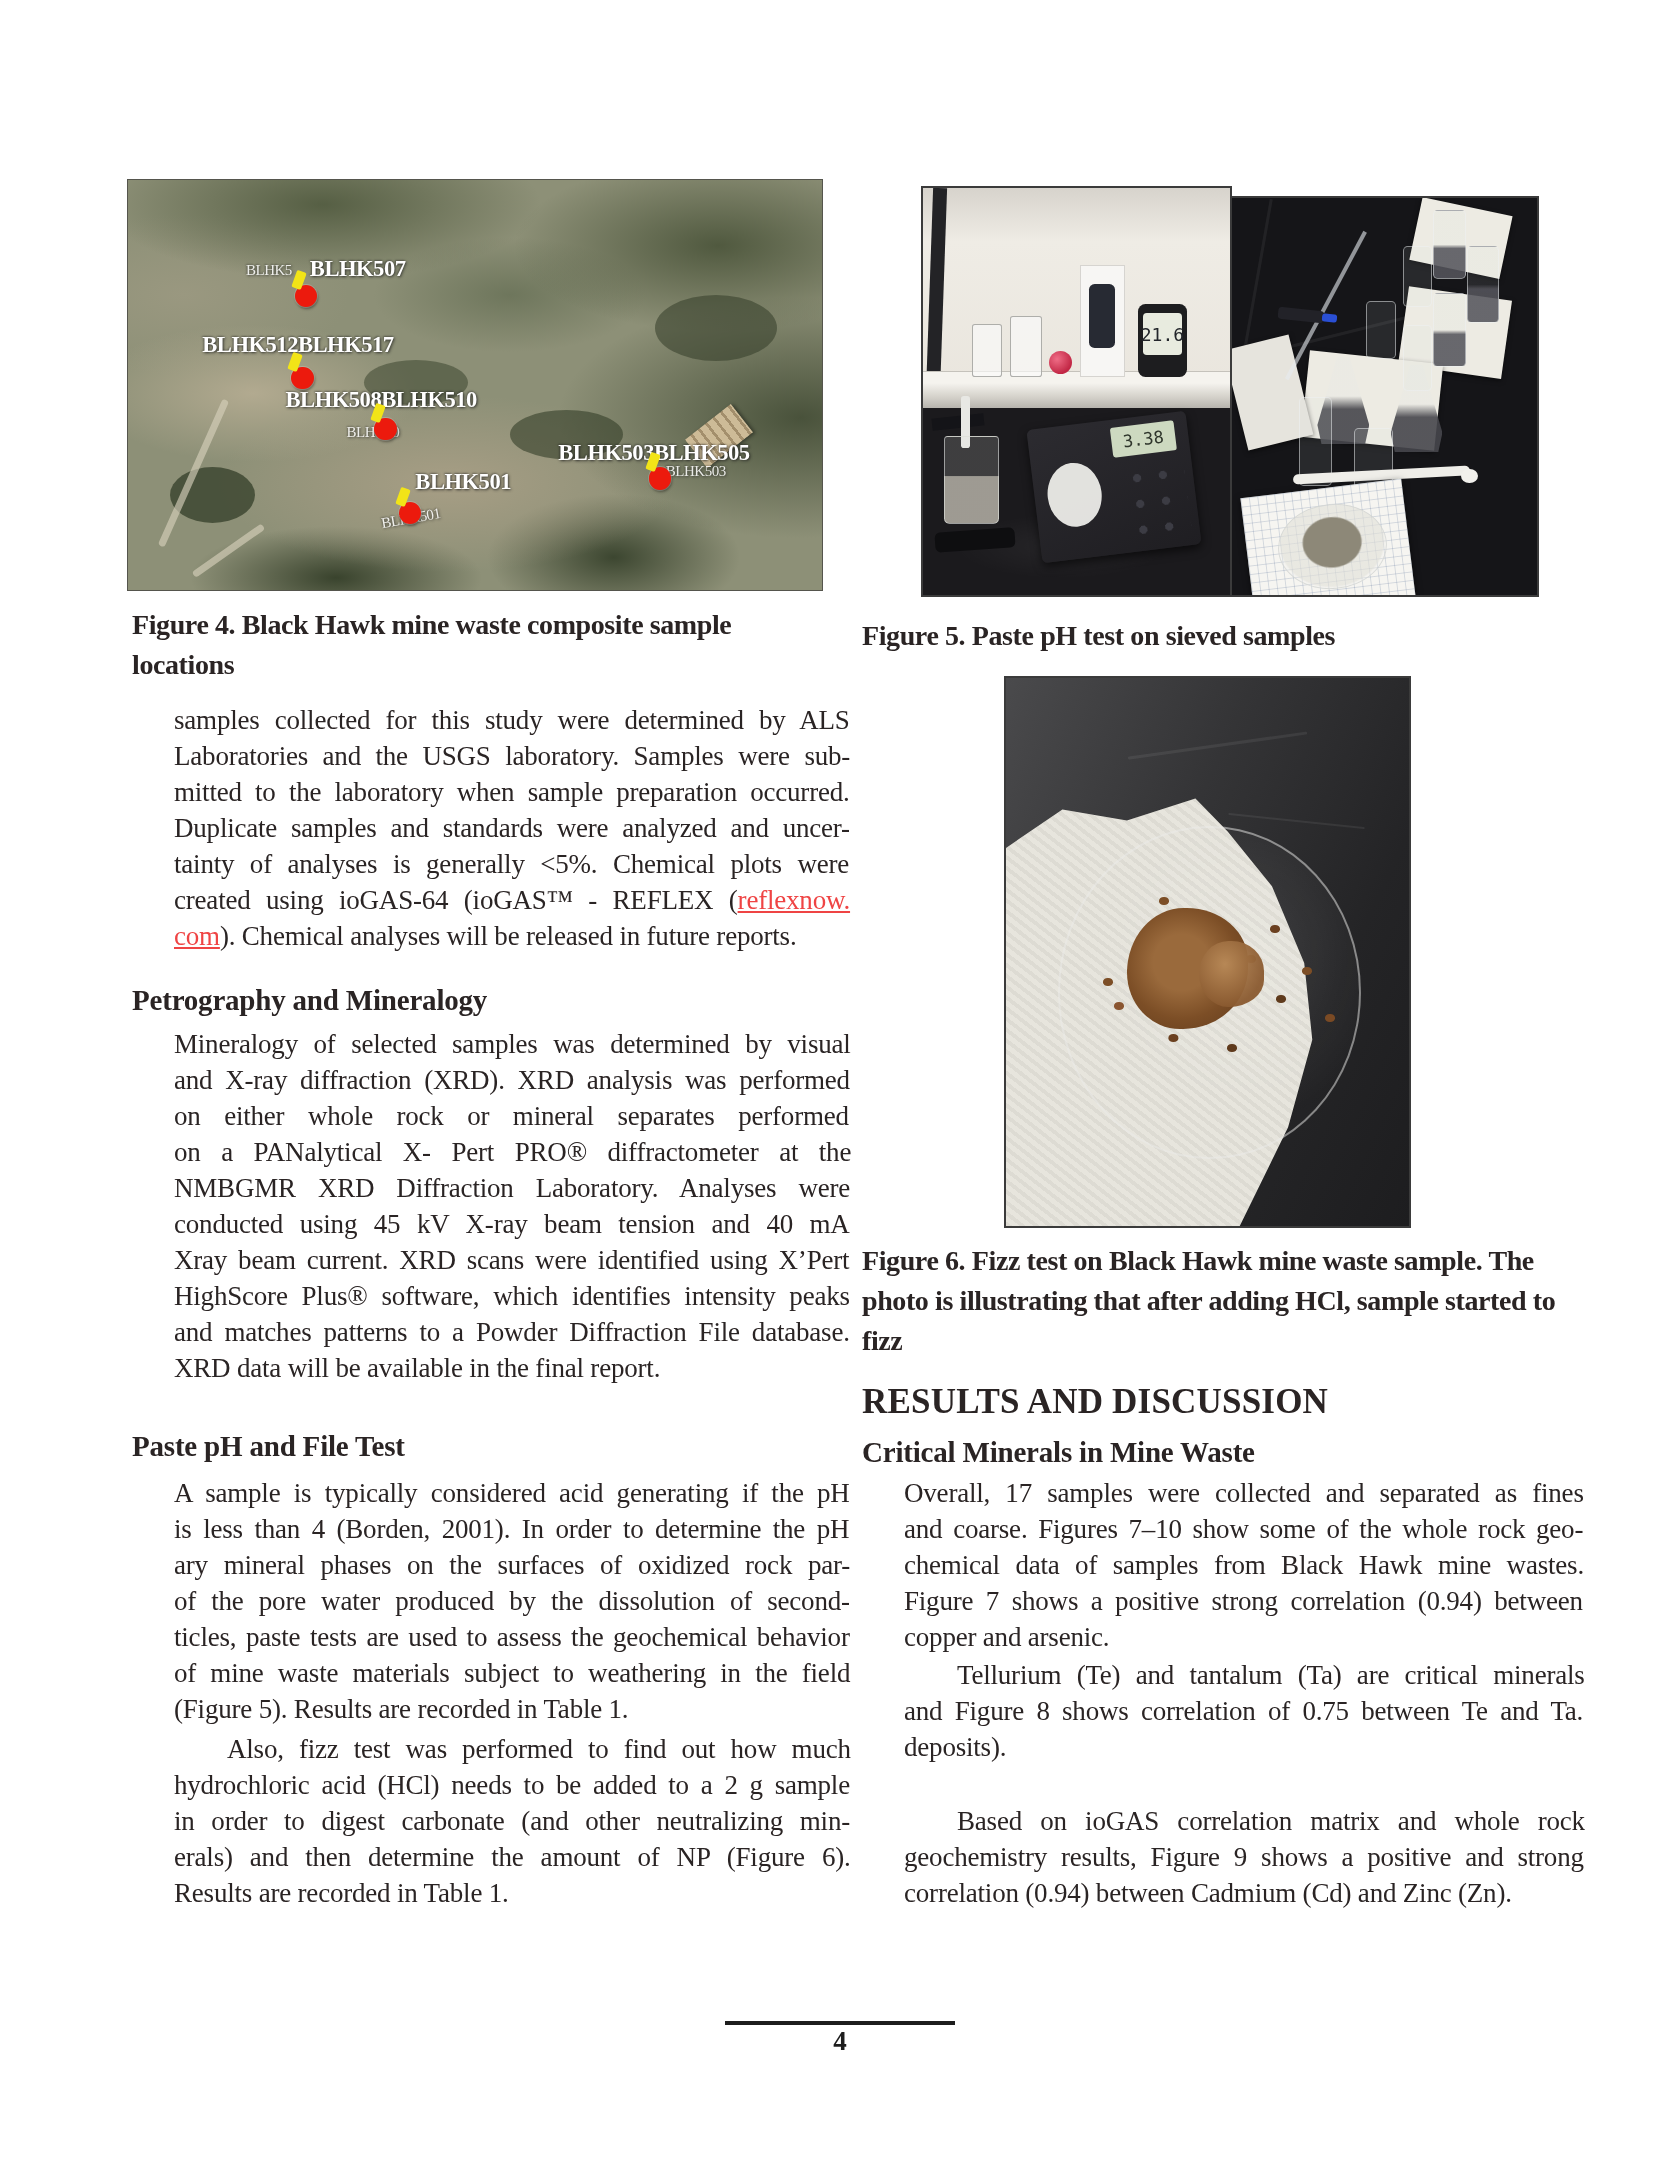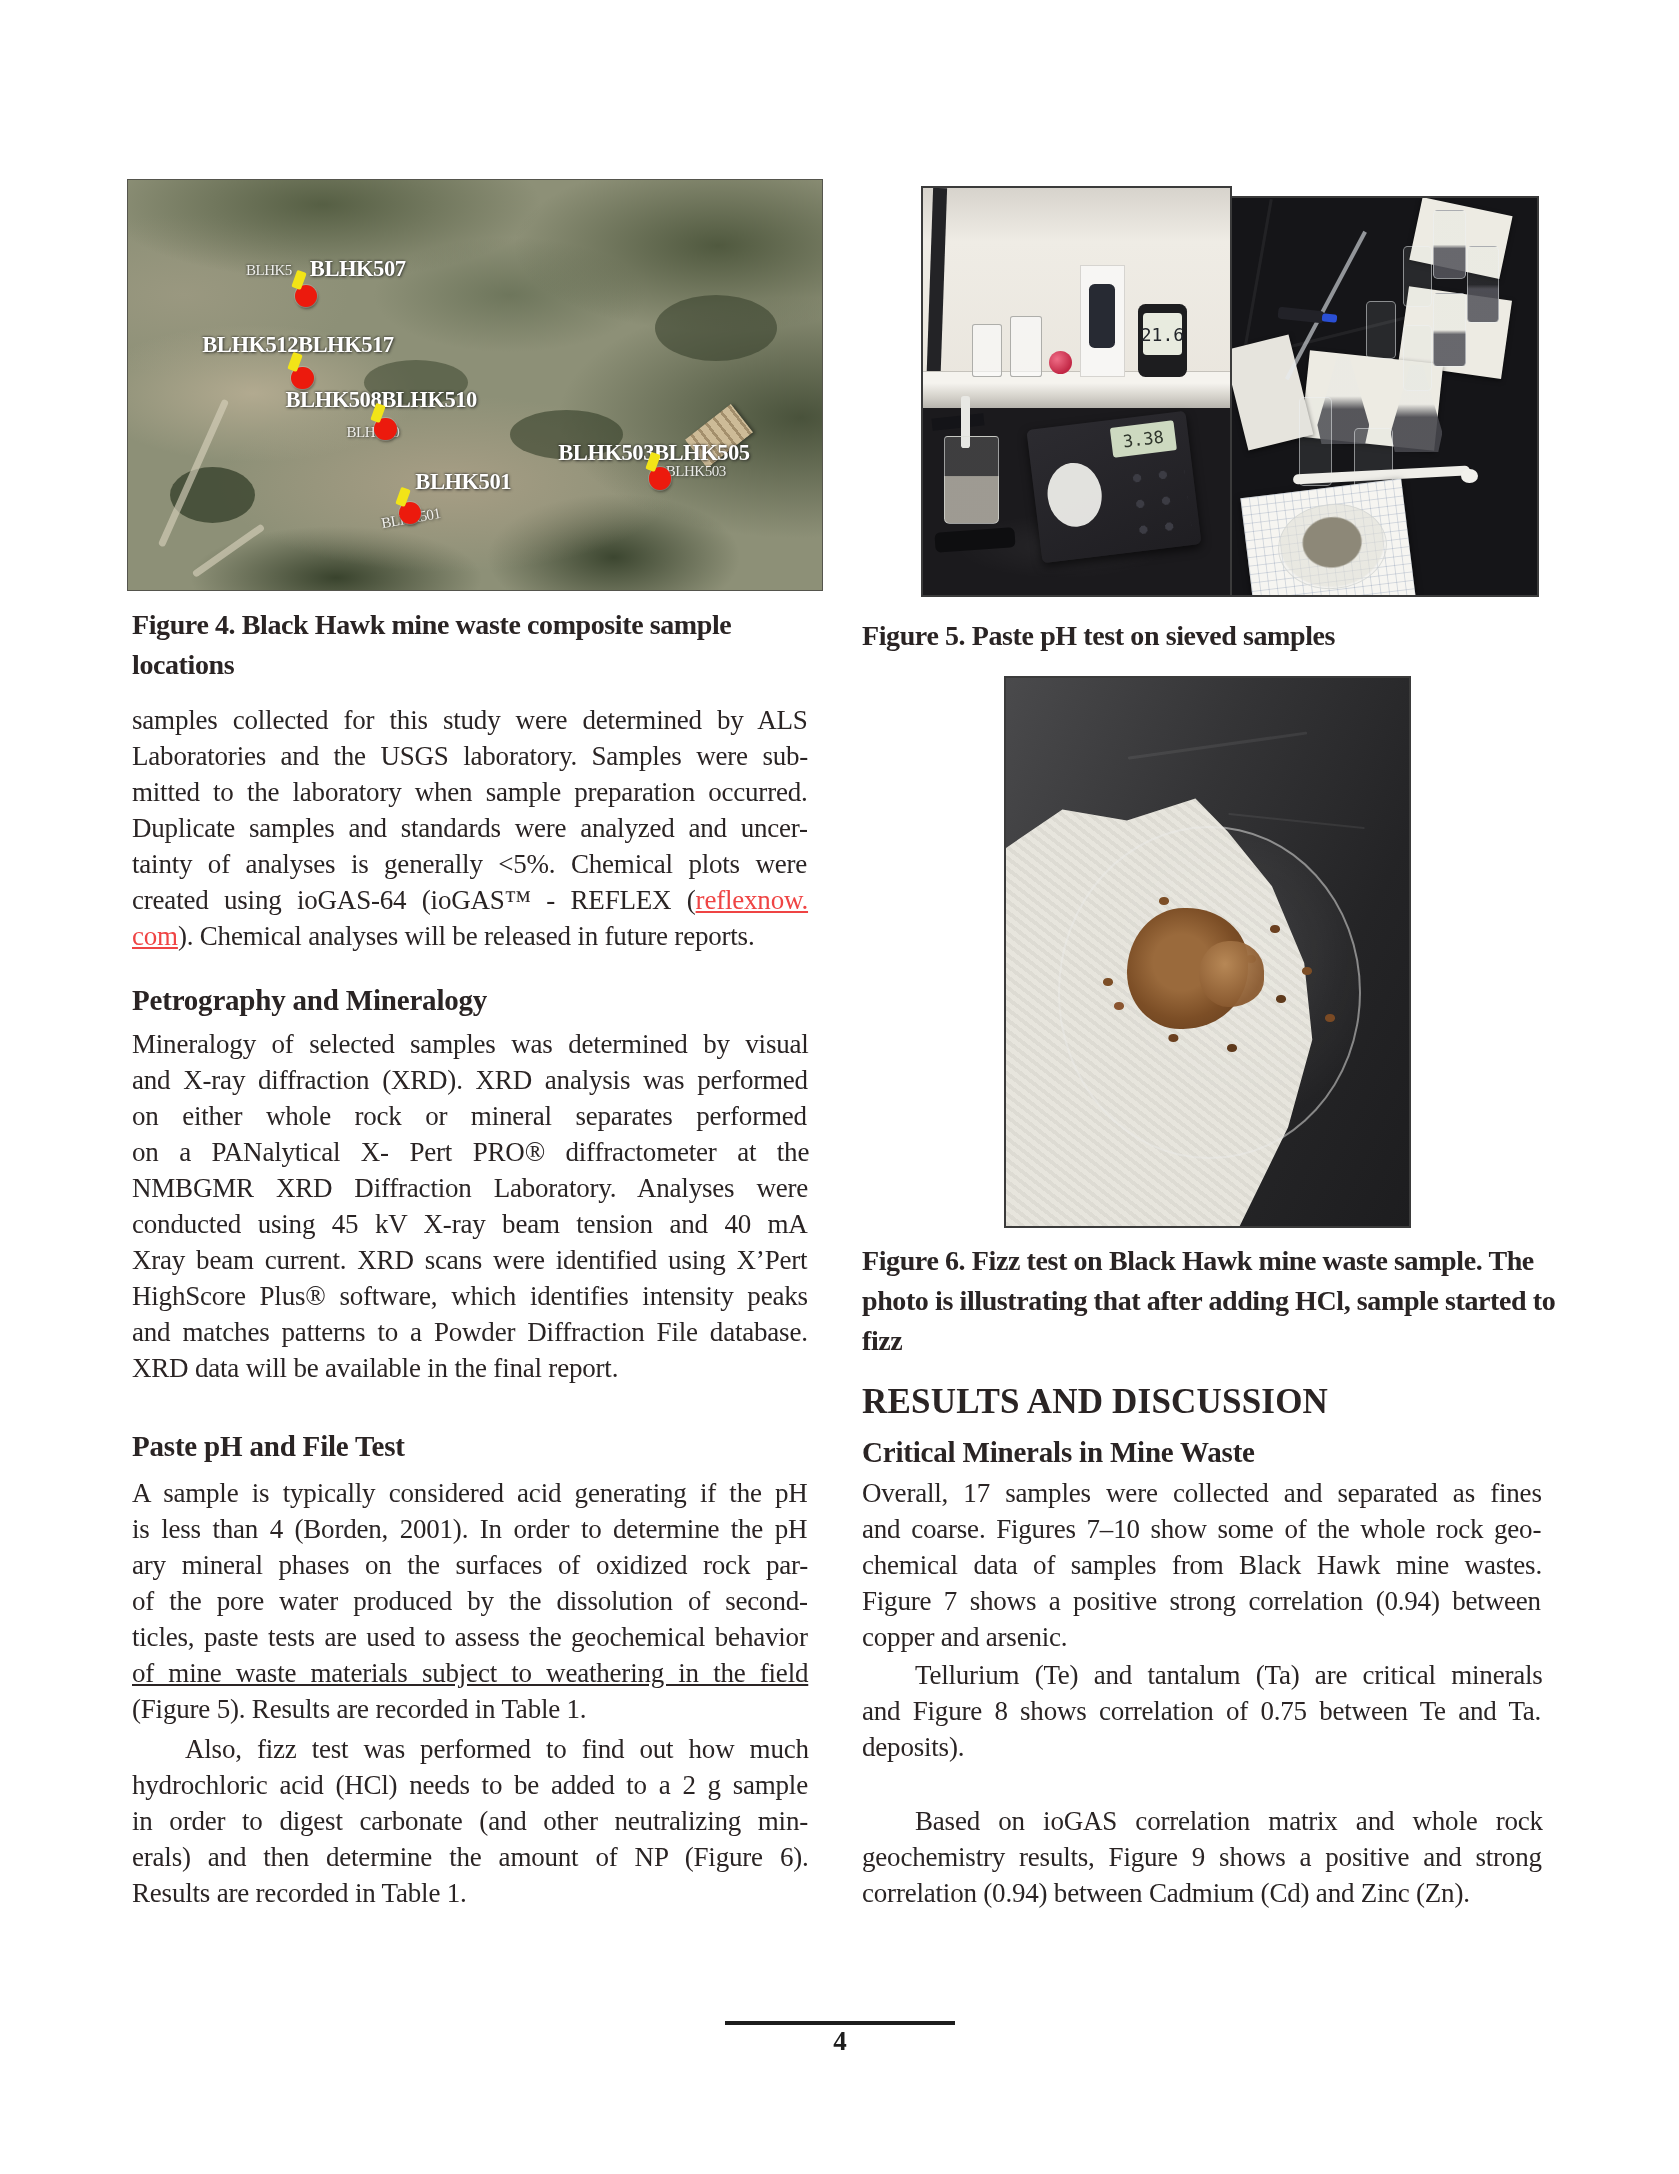--- a/index.html
+++ b/index.html
@@ -1,21 +1,21 @@
 <!DOCTYPE html>
 <html style="font-size:15px"><head>
 <meta charset="utf-8">
 <style>
   html,body{margin:0;padding:0;background:#888;}
   .page{position:relative;width:1680px;height:2174px;background:#ffffff;overflow:hidden;
         font-family:"Liberation Serif",serif;color:#2a2424;}
   
   .abs{position:absolute;}
   .body-par{font-size:27px;letter-spacing:-0.2px;}
-  .body-par .tline{line-height:36px;white-space:nowrap;}
+  .body-par .tline{line-height:36px;white-space:nowrap;margin-left:42px;}
   .tline.indent{padding-left:53px;}
   .caption{font-size:28px;font-weight:bold;letter-spacing:-0.4px;}
   .caption .tline{line-height:40px;white-space:nowrap;}
   .shead{font-size:29px;font-weight:bold;letter-spacing:-0.2px;line-height:38px;white-space:nowrap;}
   .bighead{font-size:35px;font-weight:bold;letter-spacing:0.2px;line-height:43px;white-space:nowrap;}
   .link{color:#ef4444;text-decoration:underline;cursor:pointer;}
   
   .photo{position:absolute;border:2.8px solid #3b3b3b;overflow:hidden;background:#141416;}
   
   #fig4{border:1.9px solid #55554d;background-color:#8d9077;}
@@ -191,21 +191,21 @@
     </div>
 
   <div class="abs shead" style="left:132px;top:1427px;width:684px;">Paste pH and File Test</div>
 
   <div class="abs body-par just" style="left:132px;top:1475px;width:684px;">
       <div class="tline j" style="word-spacing: 6.8px;"><span class="ln"><span>A sample is typically considered acid generating if the pH</span></span></div>
       <div class="tline j" style="word-spacing: 5px;"><span class="ln"><span>is less than 4 (Borden, 2001). In order to determine the pH</span></span></div>
       <div class="tline j" style="word-spacing: 9.2px;"><span class="ln"><span>ary mineral phases on the surfaces of oxidized rock par-</span></span></div>
       <div class="tline j" style="word-spacing: 8.6px;"><span class="ln"><span>of the pore water produced by the dissolution of second-</span></span></div>
       <div class="tline j" style="word-spacing: 3px;"><span class="ln"><span>ticles, paste tests are used to assess the geochemical behavior</span></span></div>
-      <div class="tline j" style="word-spacing: 7.7px; text-decoration: underline;"><span class="ln"><span>of mine waste materials subject to weathering in the field</span></span></div>
+      <div class="tline j" style="word-spacing: 7.7px;"><span class="ln"><span>of mine waste materials subject to weathering in the field</span></span></div>
       <div class="tline"><span class="ln"><span>(Figure 5). Results are recorded in Table 1.</span></span></div>
     </div>
 
   <div class="abs body-par just" style="left:132px;top:1731px;width:684px;">
       <div class="tline indent j" style="word-spacing: 8.6px;"><span class="ln"><span>Also, fizz test was performed to find out how much</span></span></div>
       <div class="tline j" style="word-spacing: 5.3px;"><span class="ln"><span>hydrochloric acid (HCl) needs to be added to a 2 g sample</span></span></div>
       <div class="tline j" style="word-spacing: 10.2px;"><span class="ln"><span>in order to digest carbonate (and other neutralizing min-</span></span></div>
       <div class="tline j" style="word-spacing: 10.5px;"><span class="ln"><span>erals) and then determine the amount of NP (Figure 6).</span></span></div>
       <div class="tline"><span class="ln"><span>Results are recorded in Table 1.</span></span></div>
     </div>

